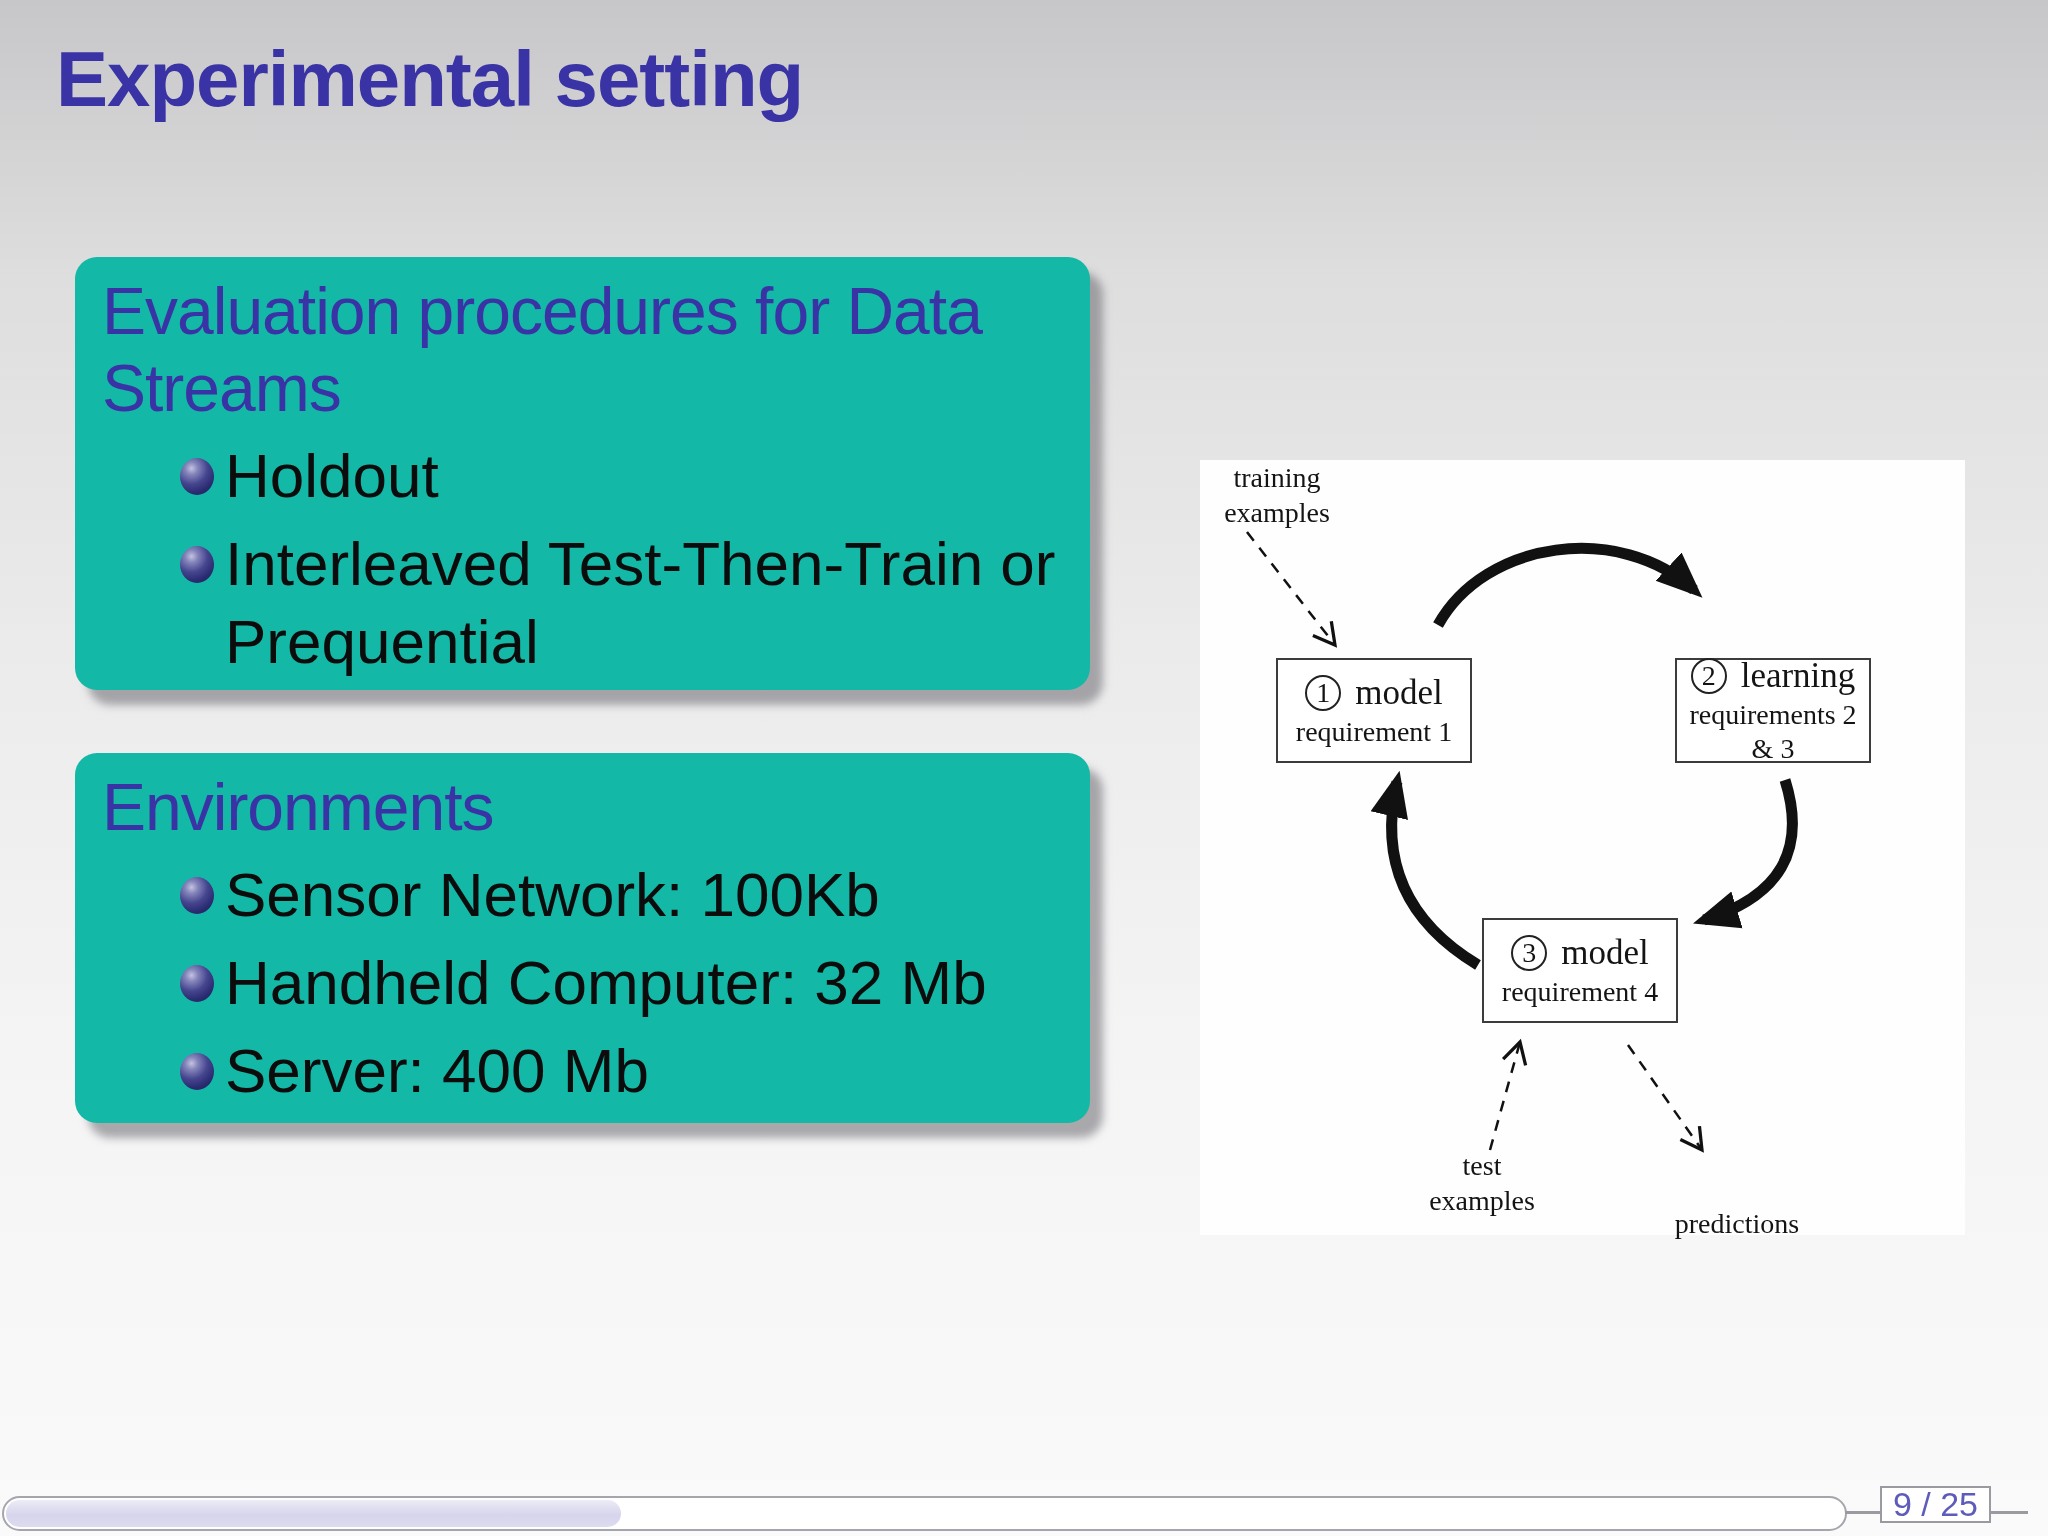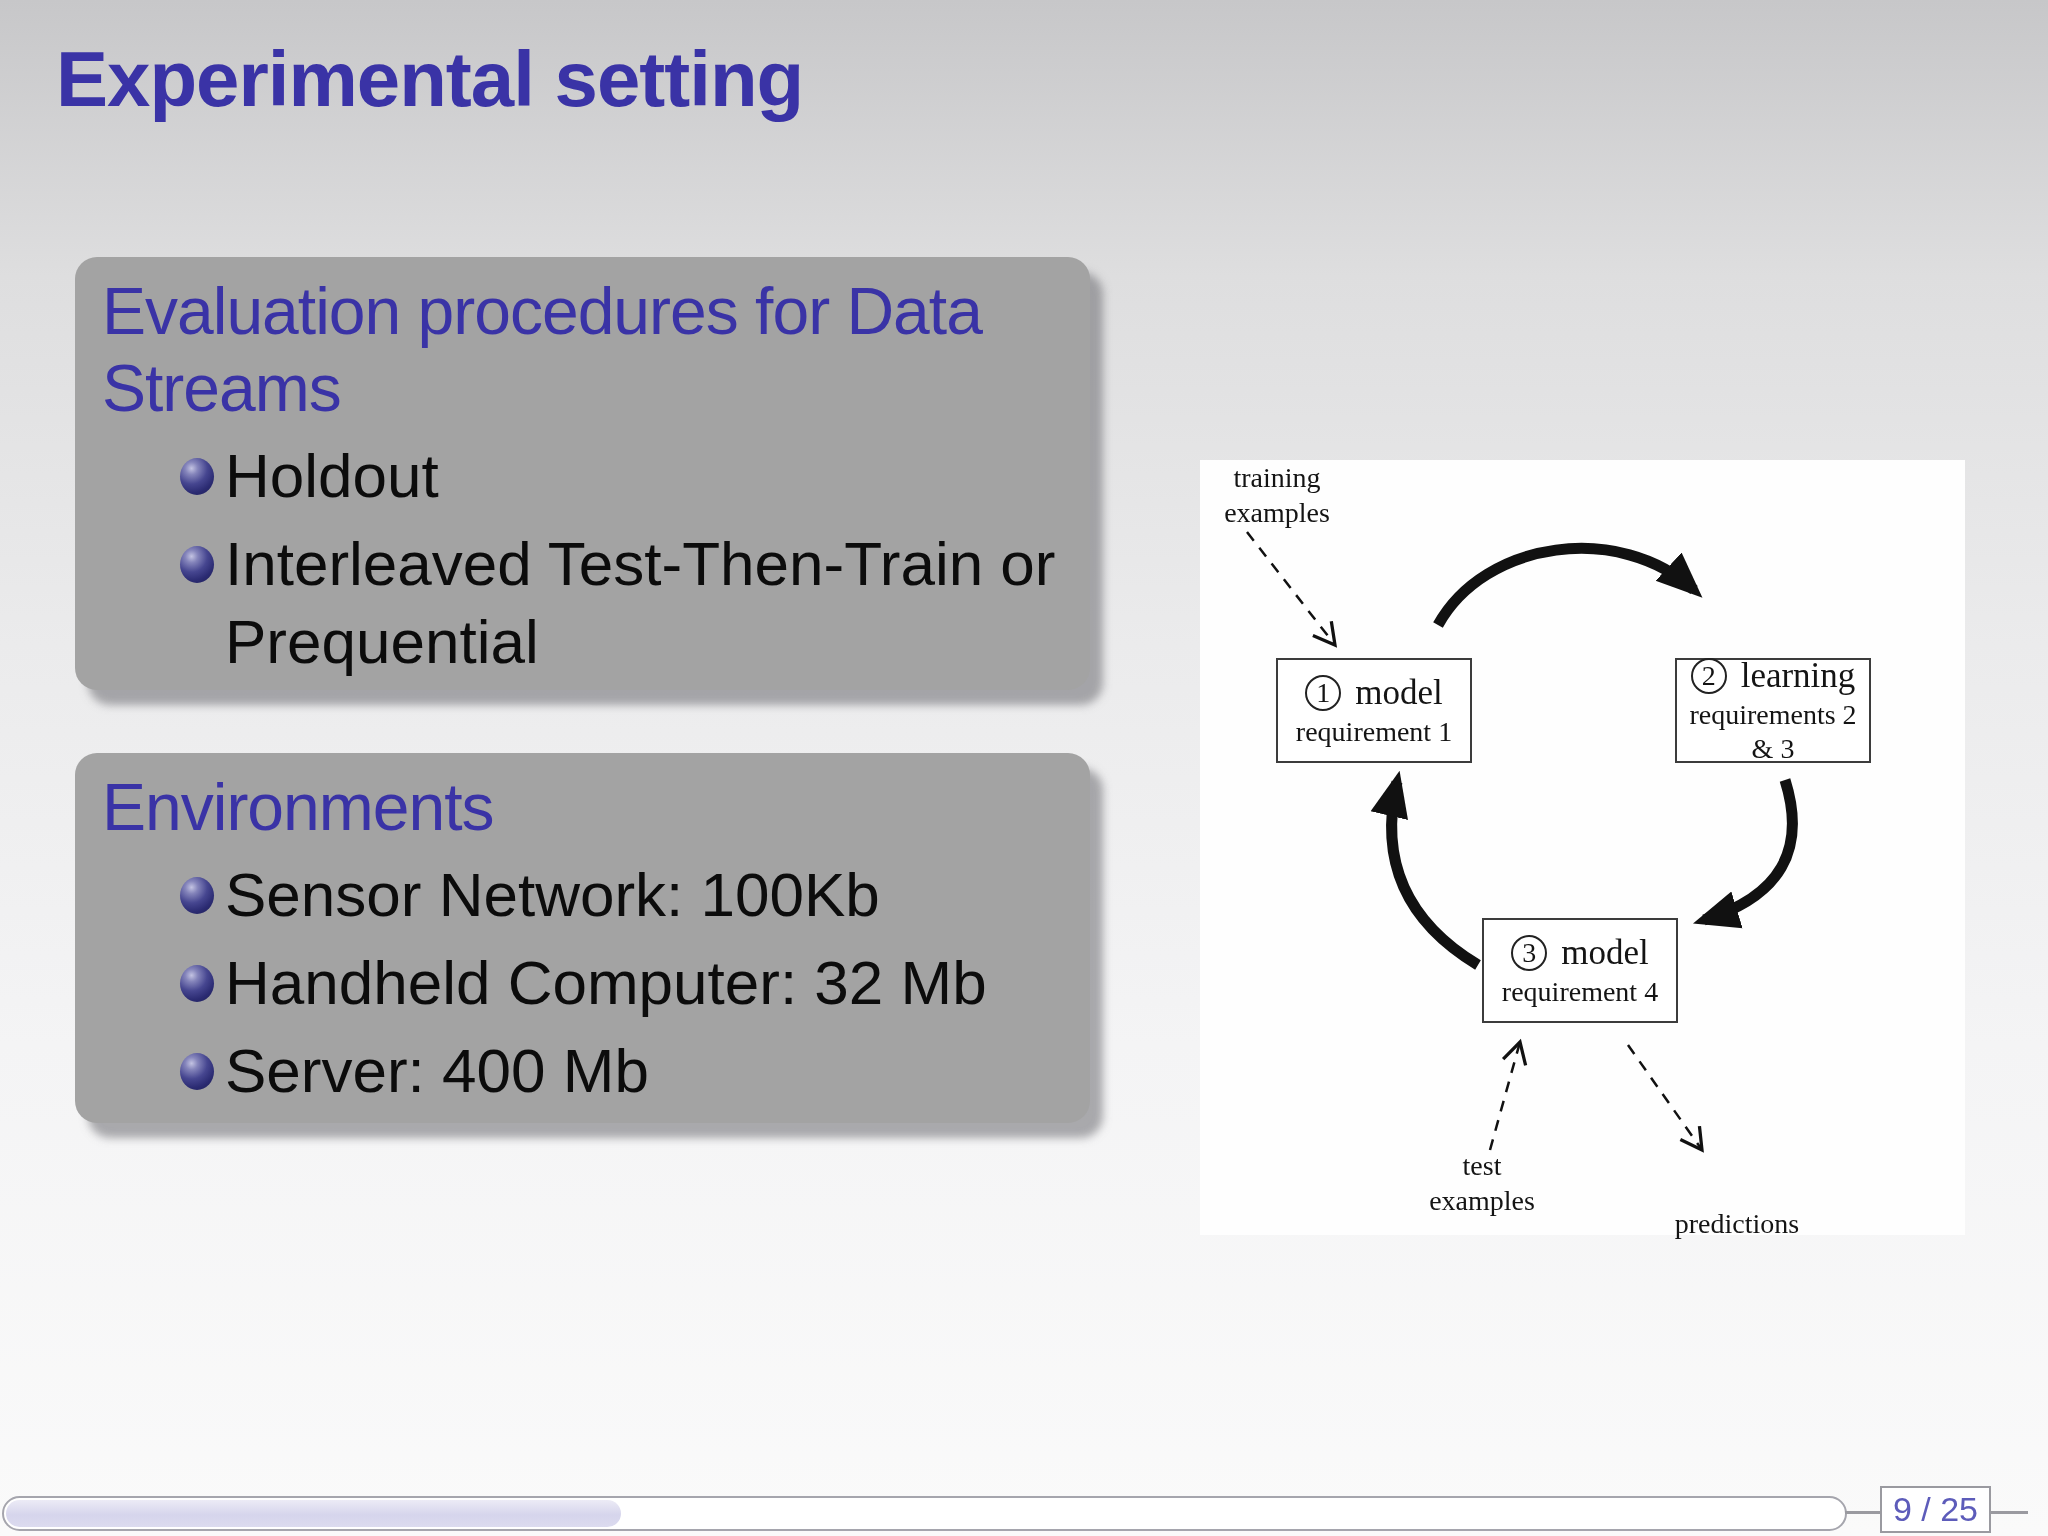--- a/index.html
+++ b/index.html
@@ -19,21 +19,21 @@
     letter-spacing: -1px;
     color: #3a33a6;
     font-weight: bold;
   }
 
   
   .block {
     position: absolute;
     left: 75px;
     width: 1015px;
-    background: #a3a3a3;
+    background: #14b8a6;
     border-radius: 22px;
     box-shadow: 13px 15px 9px rgba(105,105,112,0.55);
     padding: 16px 28px 20px 27px;
   }
   .block-1 { top: 257px; height: 433px; }
   .block-2 { top: 753px; height: 370px; }
   .block-heading {
     color: #3a33a6;
     font-size: 66px;
     line-height: 77px;
@@ -122,21 +122,21 @@
     height: 27px;
     border-radius: 14px;
     background: linear-gradient(180deg, #ecebf6 0%, #d6d5ec 55%, #dcdbEF 100%);
   }
   .footer-line { position: absolute; height: 3px; background: #9a9aa0; }
   .footer-line-left  { left: 1845px; top: 1511px; width: 37px; }
   .footer-line-right { left: 1990px; top: 1511px; width: 38px; }
   .page-indicator {
     position: absolute;
     left: 1880px; top: 1486px;
-    width: 111px; height: 47px;
+    width: 111px; height: 37px;
     background: #ffffff;
     border: 2px solid #9a9aa0;
     display: flex; align-items: center; justify-content: center;
     font-size: 34px;
     color: #5d5cba;
   }
 </style>
 </head>
 <body>
 

